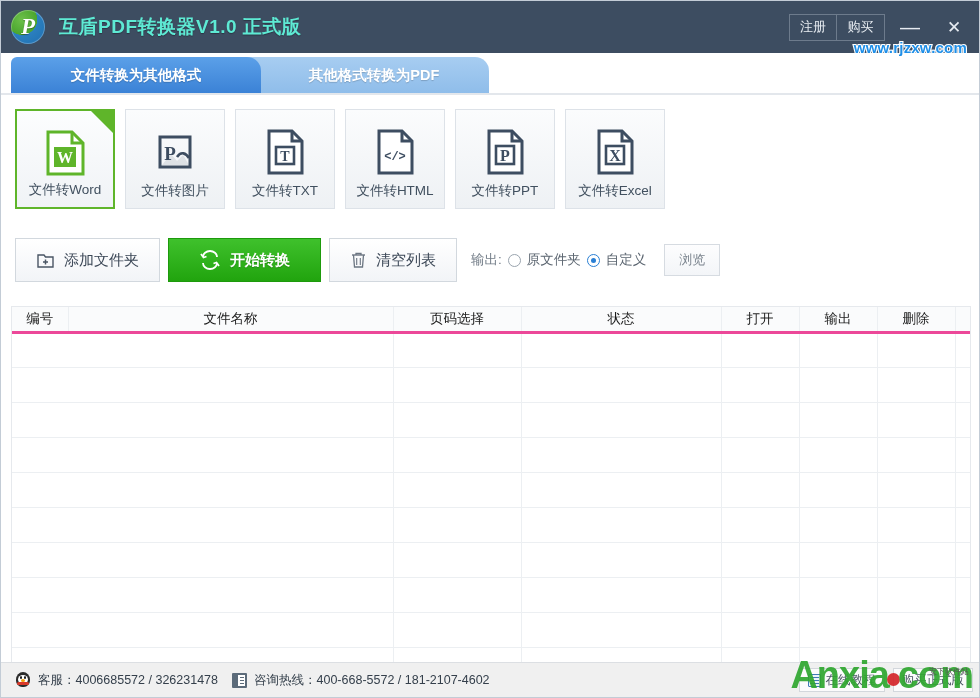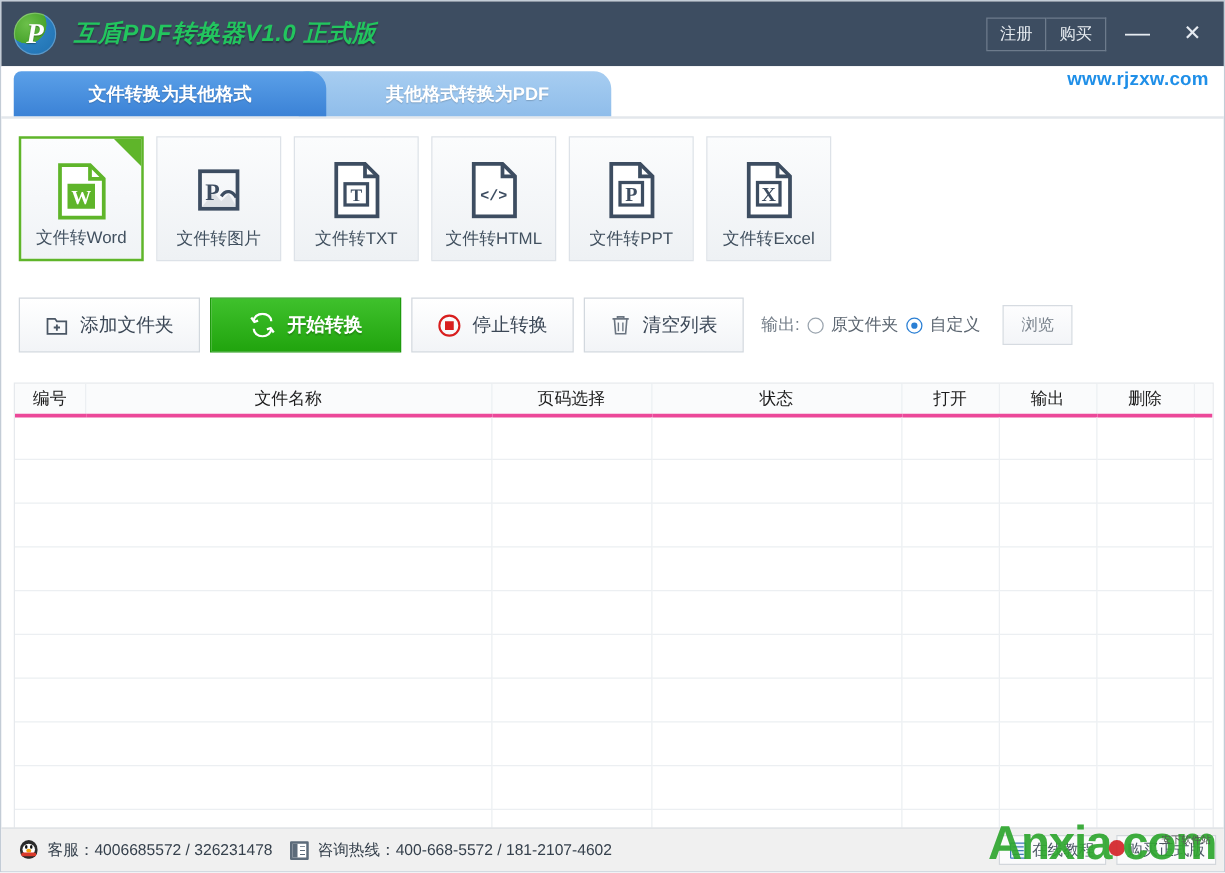--- a/index.html
+++ b/index.html
@@ -34,25 +34,24 @@
   .logo:after {
     content: "P";
     position: absolute; left: 0; top: 0; width: 100%; height: 100%;
     display: flex; align-items: center; justify-content: center;
     color: #ffffff; font-size: 23px; font-style: italic;
     font-family: "Liberation Serif", serif; font-weight: bold;
     text-shadow: 0 1px 1px rgba(0,0,0,.35);
   }
   .app-title {
     margin-left: 14px;
-    color: #22c55e; font-size: 19px; font-weight: bold;
+    color: #5eead4; font-size: 19px; font-weight: bold;
     letter-spacing: .5px;
     text-shadow: 0 1px 1px rgba(0,0,0,.3);
     white-space: nowrap;
-    font-style: italic;
   }
   .tb-right {
     position: absolute; right: 8px; top: 11px;
     display: flex; align-items: center;
   }
   .tb-btn {
     height: 27px; min-width: 48px; padding: 0 10px;
     border: 1px solid #6d7b8c;
     color: #e8edf2; font-size: 13px;
     display: flex; align-items: center; justify-content: center;
@@ -65,21 +64,21 @@
     color: #e6ebf1; font-size: 17px; cursor: pointer; background: transparent;
   }
   .win-btn.min { font-size: 20px; line-height: 4px; }
   .watermark-top {
     position: absolute; right: 12px; top: 38px;
     font-size: 15px; font-weight: bold;
     color: #1f8fe8;
     -webkit-text-stroke: 2.2px #ffffff;
     paint-order: stroke fill;
     letter-spacing: .2px;
-    z-index: 40; pointer-events: none; margin-top: 16px;
+    z-index: 40; pointer-events: none;
   }
 
   
   .tabbar {
     position: absolute; left: 0; top: 52px;
     width: 980px; height: 40px;
     background: #ffffff;
   }
   .tab {
     position: absolute; top: 4px; height: 36px;
@@ -395,29 +394,20 @@
         <svg width="22" height="20" viewBox="0 0 22 20">
           <path d="M4 7 a7 6 0 0 1 14 0" fill="none" stroke="#ffffff" stroke-width="1.8"></path>
           <path d="M18 13 a7 6 0 0 1 -14 0" fill="none" stroke="#ffffff" stroke-width="1.8"></path>
           <path d="M2 4 l2.5 3.5 l3 -1" fill="none" stroke="#ffffff" stroke-width="1.8"></path>
           <path d="M20 16 l-2.5 -3.5 l-3 1" fill="none" stroke="#ffffff" stroke-width="1.8"></path>
         </svg>
       </span>
       <span>开始转换</span>
     </div>
 
-    <div class="tbar-btn">
-      <span class="glyph">
-        <svg width="19" height="19" viewBox="0 0 19 19">
-          <circle cx="9.5" cy="9.5" r="8" fill="none" stroke="#d81e1e" stroke-width="1.7"></circle>
-          <rect x="6" y="6" width="7" height="7" fill="#d81e1e"></rect>
-        </svg>
-      </span>
-      <span>停止转换</span>
-    </div>
 
     <div class="tbar-btn">
       <span class="glyph">
         <svg width="17" height="19" viewBox="0 0 17 19">
           <path d="M2 4 h13" stroke="#6b7581" stroke-width="1.4"></path>
           <path d="M6 4 v-1.5 h5 V4" fill="none" stroke="#6b7581" stroke-width="1.3"></path>
           <path d="M3.5 4 l1 12 h8 l1 -12" fill="none" stroke="#6b7581" stroke-width="1.3"></path>
           <path d="M6.7 7 v7 M10.3 7 v7" stroke="#6b7581" stroke-width="1.1"></path>
         </svg>
       </span>

